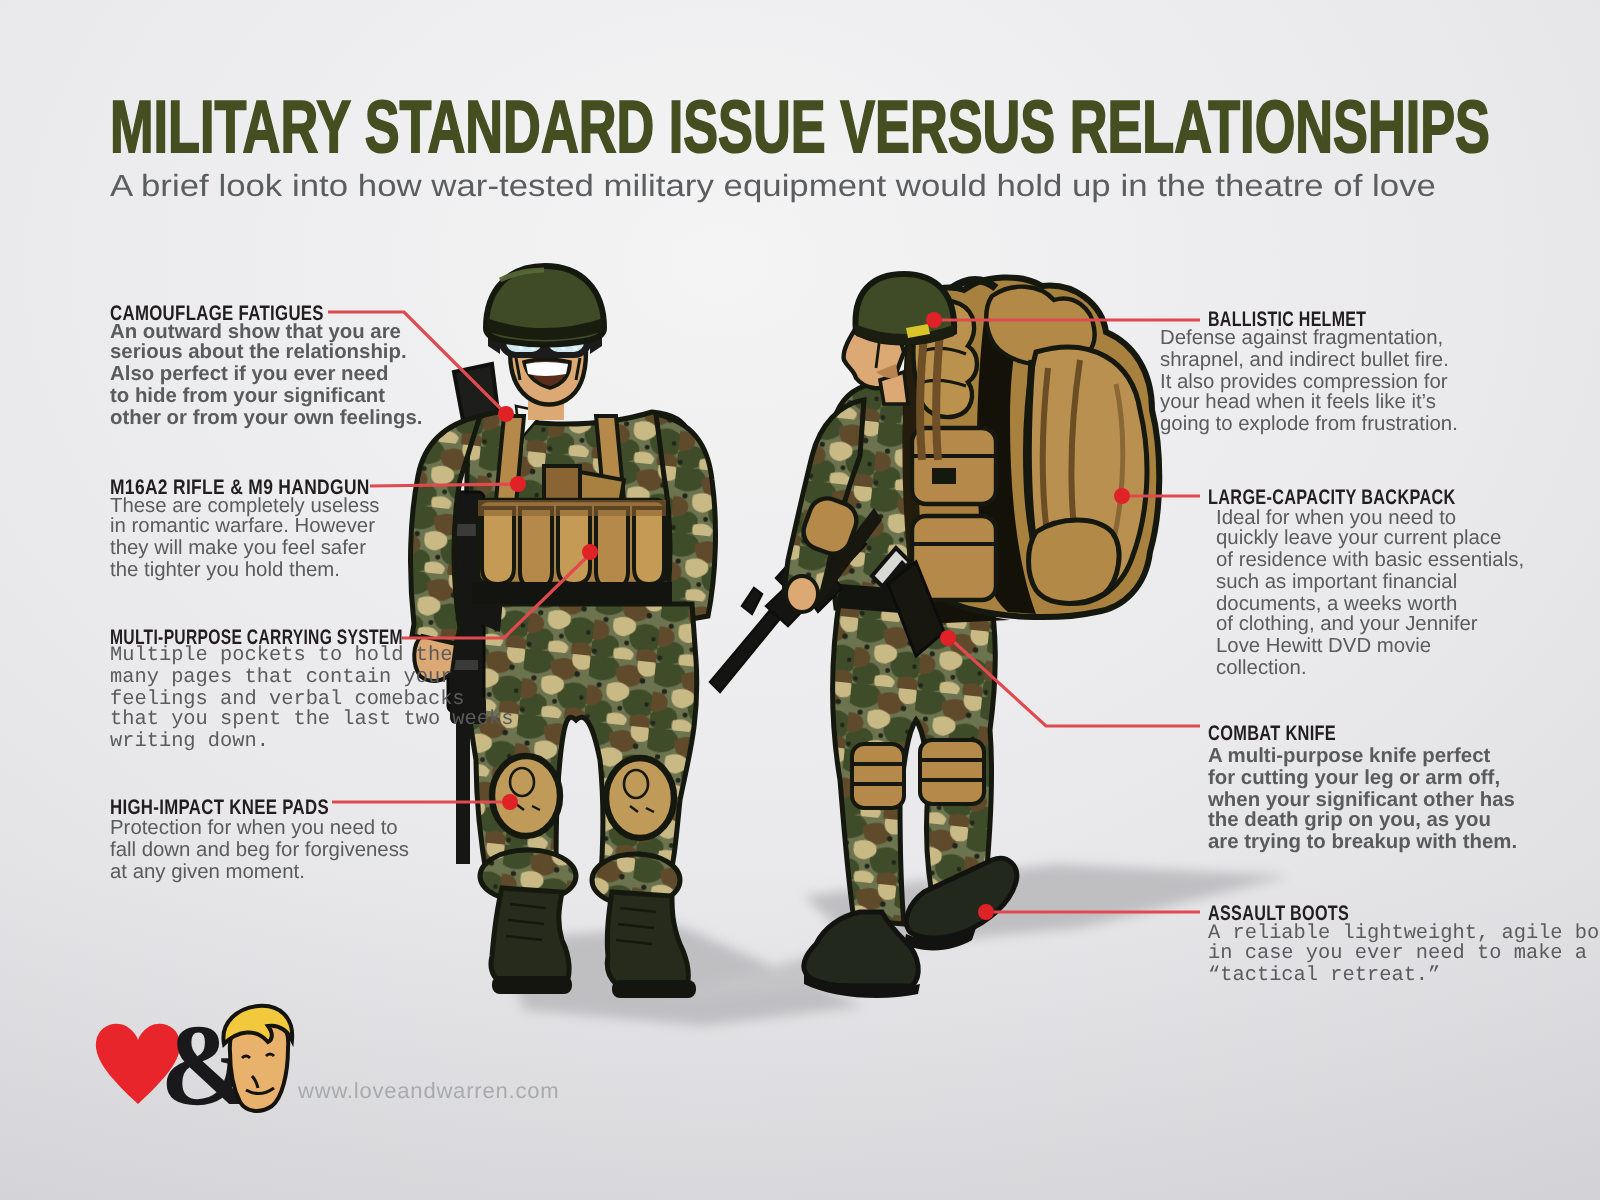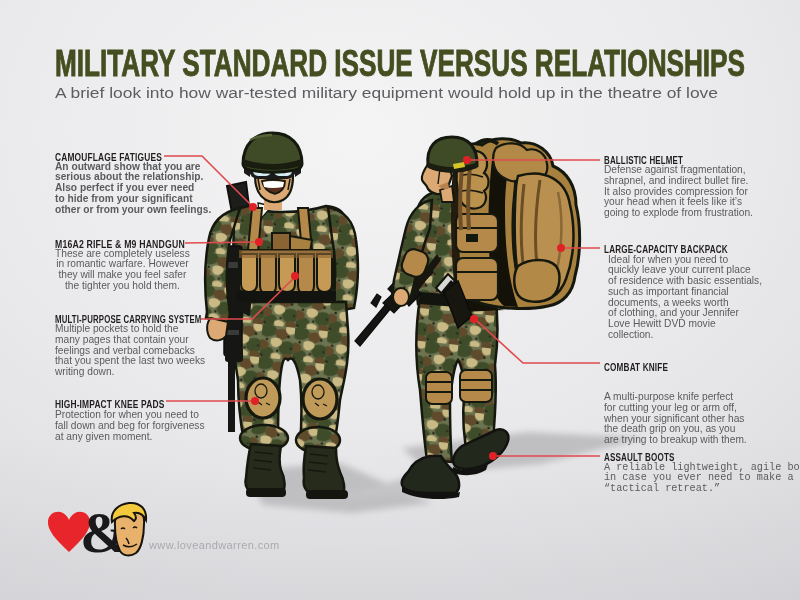--- a/index.html
+++ b/index.html
@@ -223,31 +223,31 @@
     <path d="M126,538 q2,2 3,6 M123,545 Q130,549 137,544" stroke="#15130e" stroke-width="1.5" fill="none"></path>
   </g>
 </g>
 <text x="149" y="549" font-size="11" fill="#a8aaac" letter-spacing="0.4">www.loveandwarren.com</text>
 </svg>
 
 <div class="h" style="left:55px;top:150.5px;transform:scaleX(0.80);transform-origin:left top;">CAMOUFLAGE FATIGUES</div>
 <div class="b" style="left:55px;top:161.5px;font-weight:bold;">An outward show that you are<br>serious about the relationship.<br>Also perfect if you ever need<br>to hide from your significant<br>other or from your own feelings.</div>
 
 <div class="h" style="left:55px;top:237.5px;transform:scaleX(0.83);transform-origin:left top;">M16A2 RIFLE &amp; M9 HANDGUN</div>
-<div class="b" style="left:55px;top:248.5px;text-align:center;">These are completely useless<br>in romantic warfare. However<br>they will make you feel safer<br>the tighter you hold them.</div>
+<div class="b" style="left:55px;top:248.5px;">These are completely useless<br>in romantic warfare. However<br>they will make you feel safer<br>the tighter you hold them.</div>
 
 <div class="h" style="left:55px;top:312.5px;transform:scaleX(0.745);transform-origin:left top;">MULTI-PURPOSE CARRYING SYSTEM</div>
-<div class="b" style="left:55px;top:324px;">Multiple pockets to hold the<br>many pages that contain your<br>feelings and verbal comebacks<br>that you spent the last two weeks<br>writing down.</div>
+<div class="b" style="left:55px;top:324px;font-family:Liberation Mono, monospace;">Multiple pockets to hold the<br>many pages that contain your<br>feelings and verbal comebacks<br>that you spent the last two weeks<br>writing down.</div>
 
 <div class="h" style="left:55px;top:397.5px;transform:scaleX(0.80);transform-origin:left top;">HIGH-IMPACT KNEE PADS</div>
 <div class="b" style="left:55px;top:410px;">Protection for when you need to<br>fall down and beg for forgiveness<br>at any given moment.</div>
 
 <div class="h" style="left:604px;top:153.5px;transform:scaleX(0.76);transform-origin:left top;">BALLISTIC HELMET</div>
-<div class="b" style="left:604px;top:165px;">Defense against fragmentation,<br>shrapnel, and indirect bullet fire.<br>It also provides compression for<br>your head when it feels like it’s<br>going to explode from frustration.</div>
+<div class="b" style="left:580px;top:165px;">Defense against fragmentation,<br>shrapnel, and indirect bullet fire.<br>It also provides compression for<br>your head when it feels like it’s<br>going to explode from frustration.</div>
 
 <div class="h" style="left:604px;top:243px;transform:scaleX(0.775);transform-origin:left top;">LARGE-CAPACITY BACKPACK</div>
 <div class="b" style="left:608px;top:254.5px;">Ideal for when you need to<br>quickly leave your current place<br>of residence with basic essentials,<br>such as important financial<br>documents, a weeks worth<br>of clothing, and your Jennifer<br>Love Hewitt DVD movie<br>collection.</div>
 
 <div class="h" style="left:604px;top:361px;transform:scaleX(0.78);transform-origin:left top;">COMBAT KNIFE</div>
-<div class="b" style="left:604px;top:392px;">A multi-purpose knife perfect<br>for cutting your leg or arm off,<br>when your significant other has<br>the death grip on you, as you<br>are trying to breakup with them.</div>
+<div class="b" style="left:604px;top:374px;font-weight:bold;">A multi-purpose knife perfect<br>for cutting your leg or arm off,<br>when your significant other has<br>the death grip on you, as you<br>are trying to breakup with them.</div>
 
 <div class="h" style="left:604px;top:451px;transform:scaleX(0.77);transform-origin:left top;">ASSAULT BOOTS</div>
 <div class="b" style="left:604px;top:462.5px;font-family:Liberation Mono, monospace;">A reliable lightweight, agile boot<br>in case you ever need to make a<br>“tactical retreat.”</div>
 
 </body></html>

